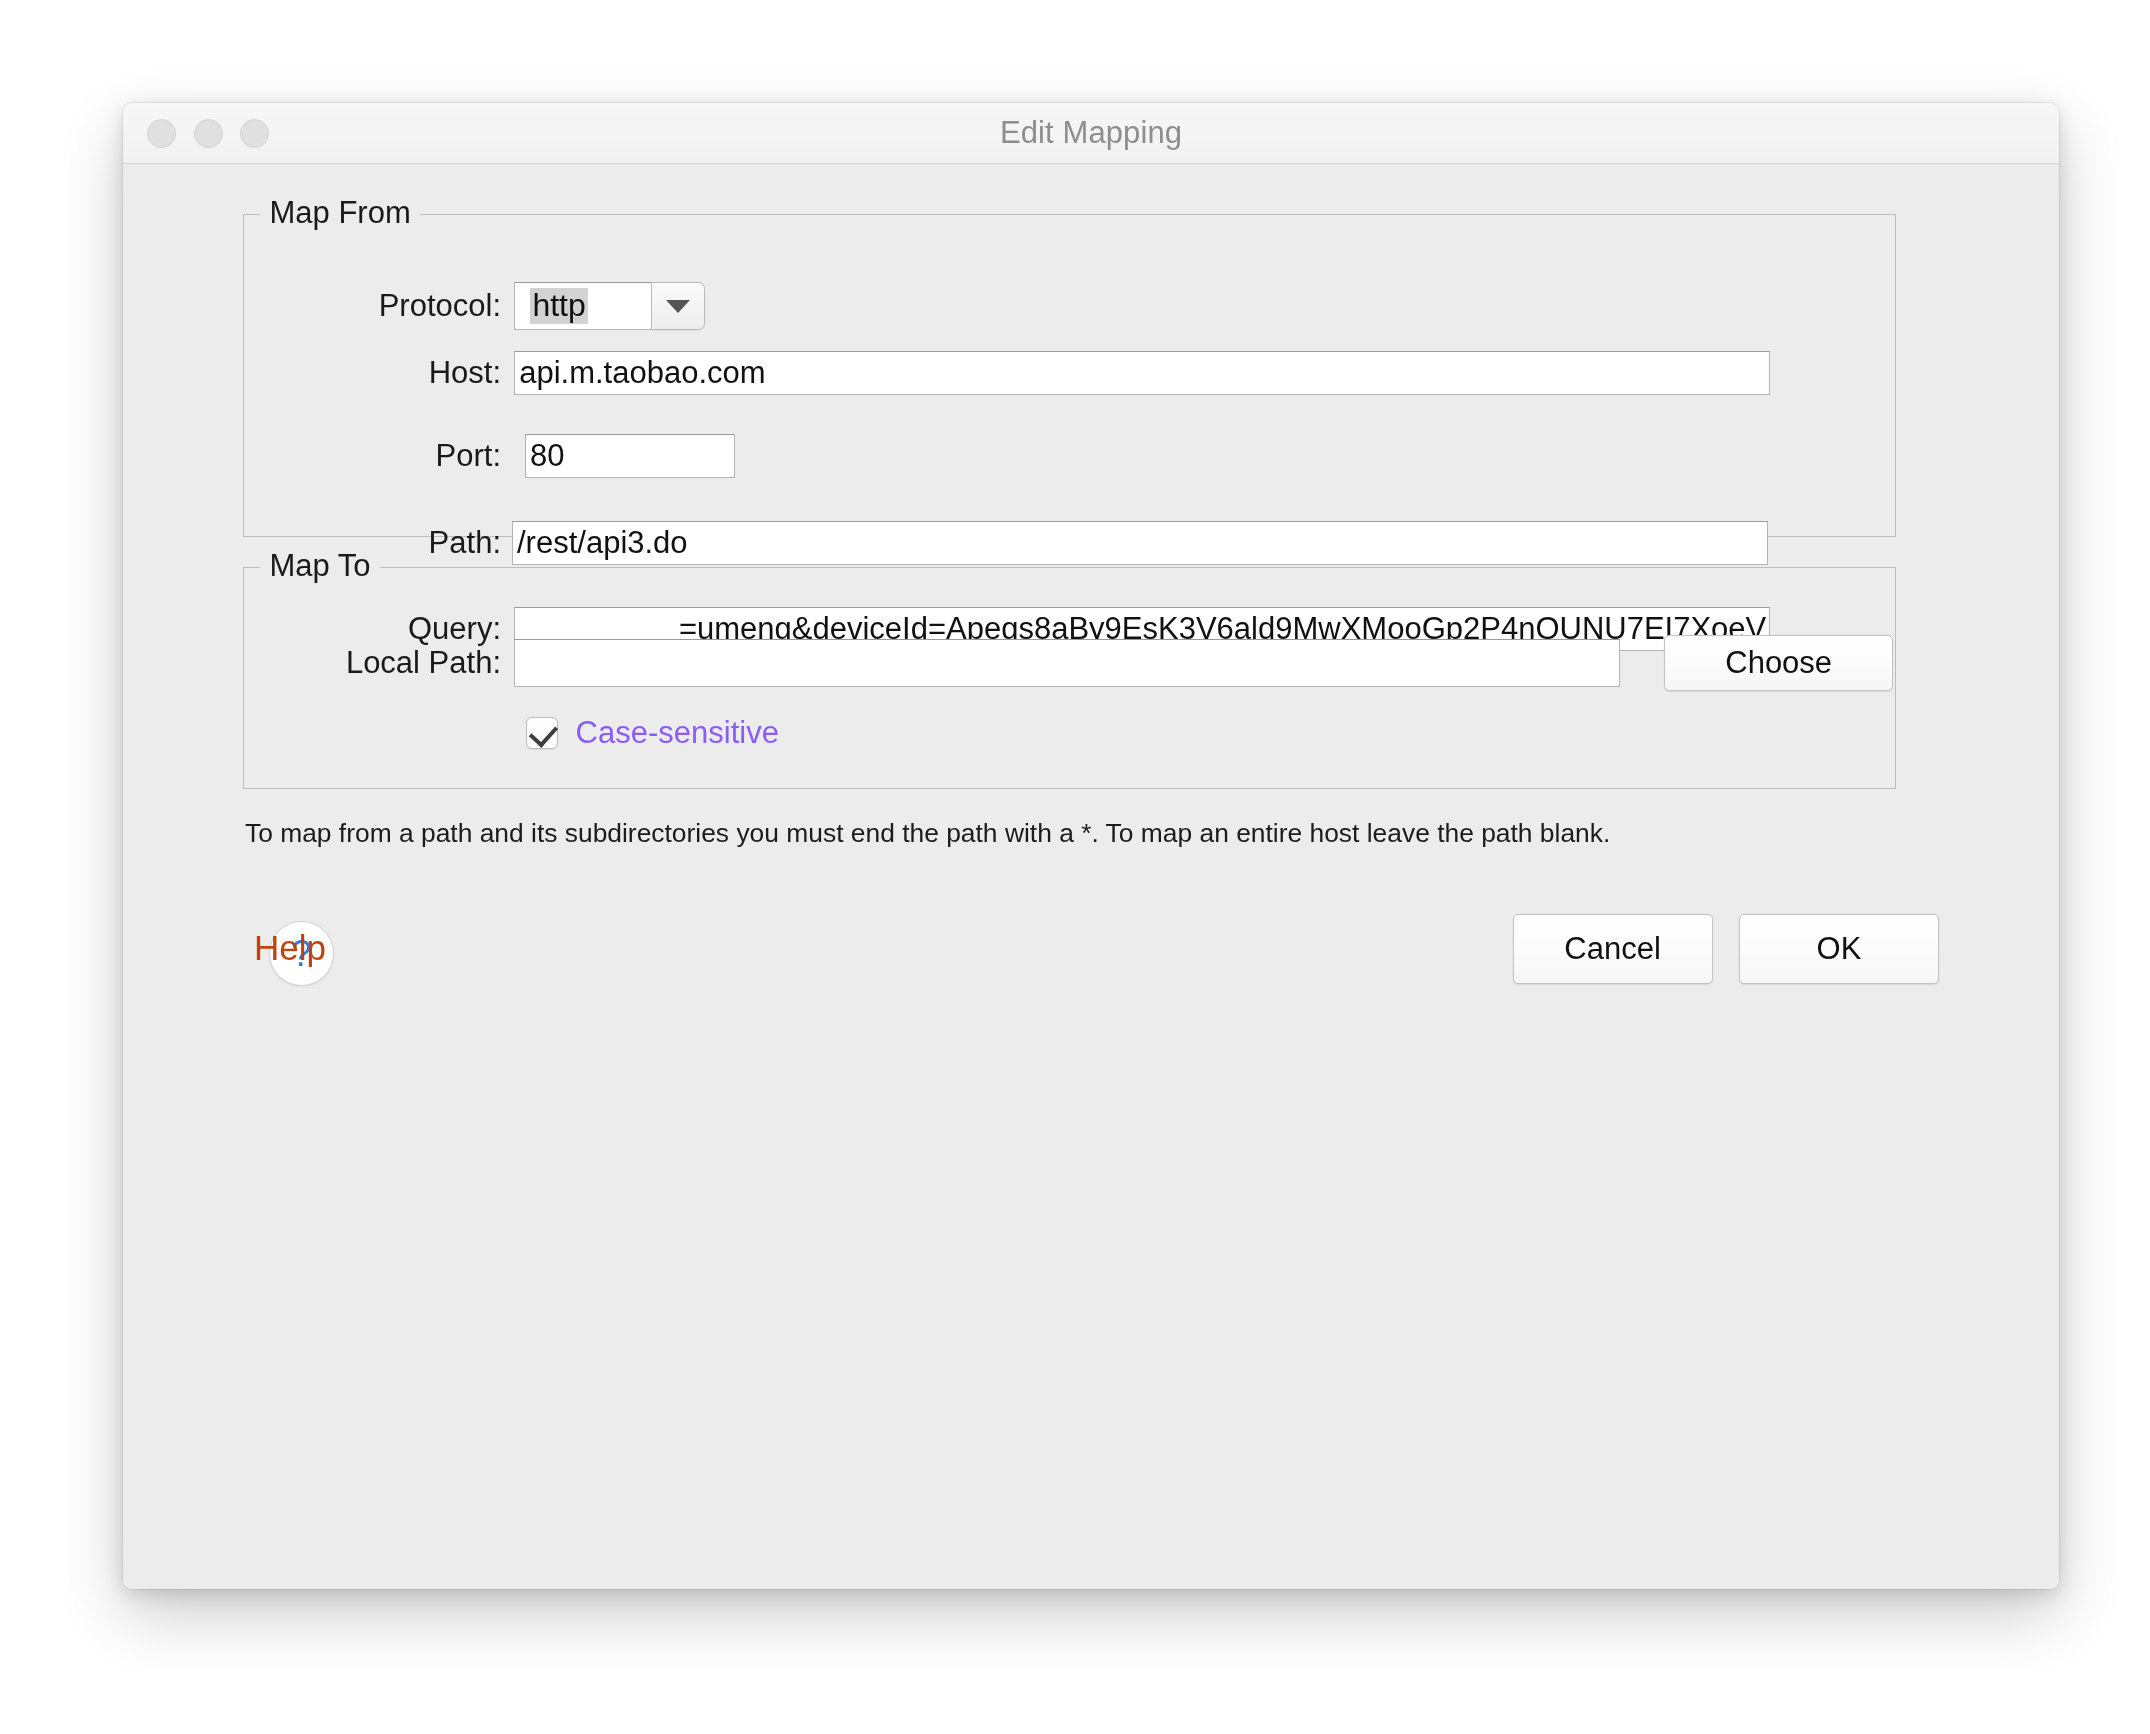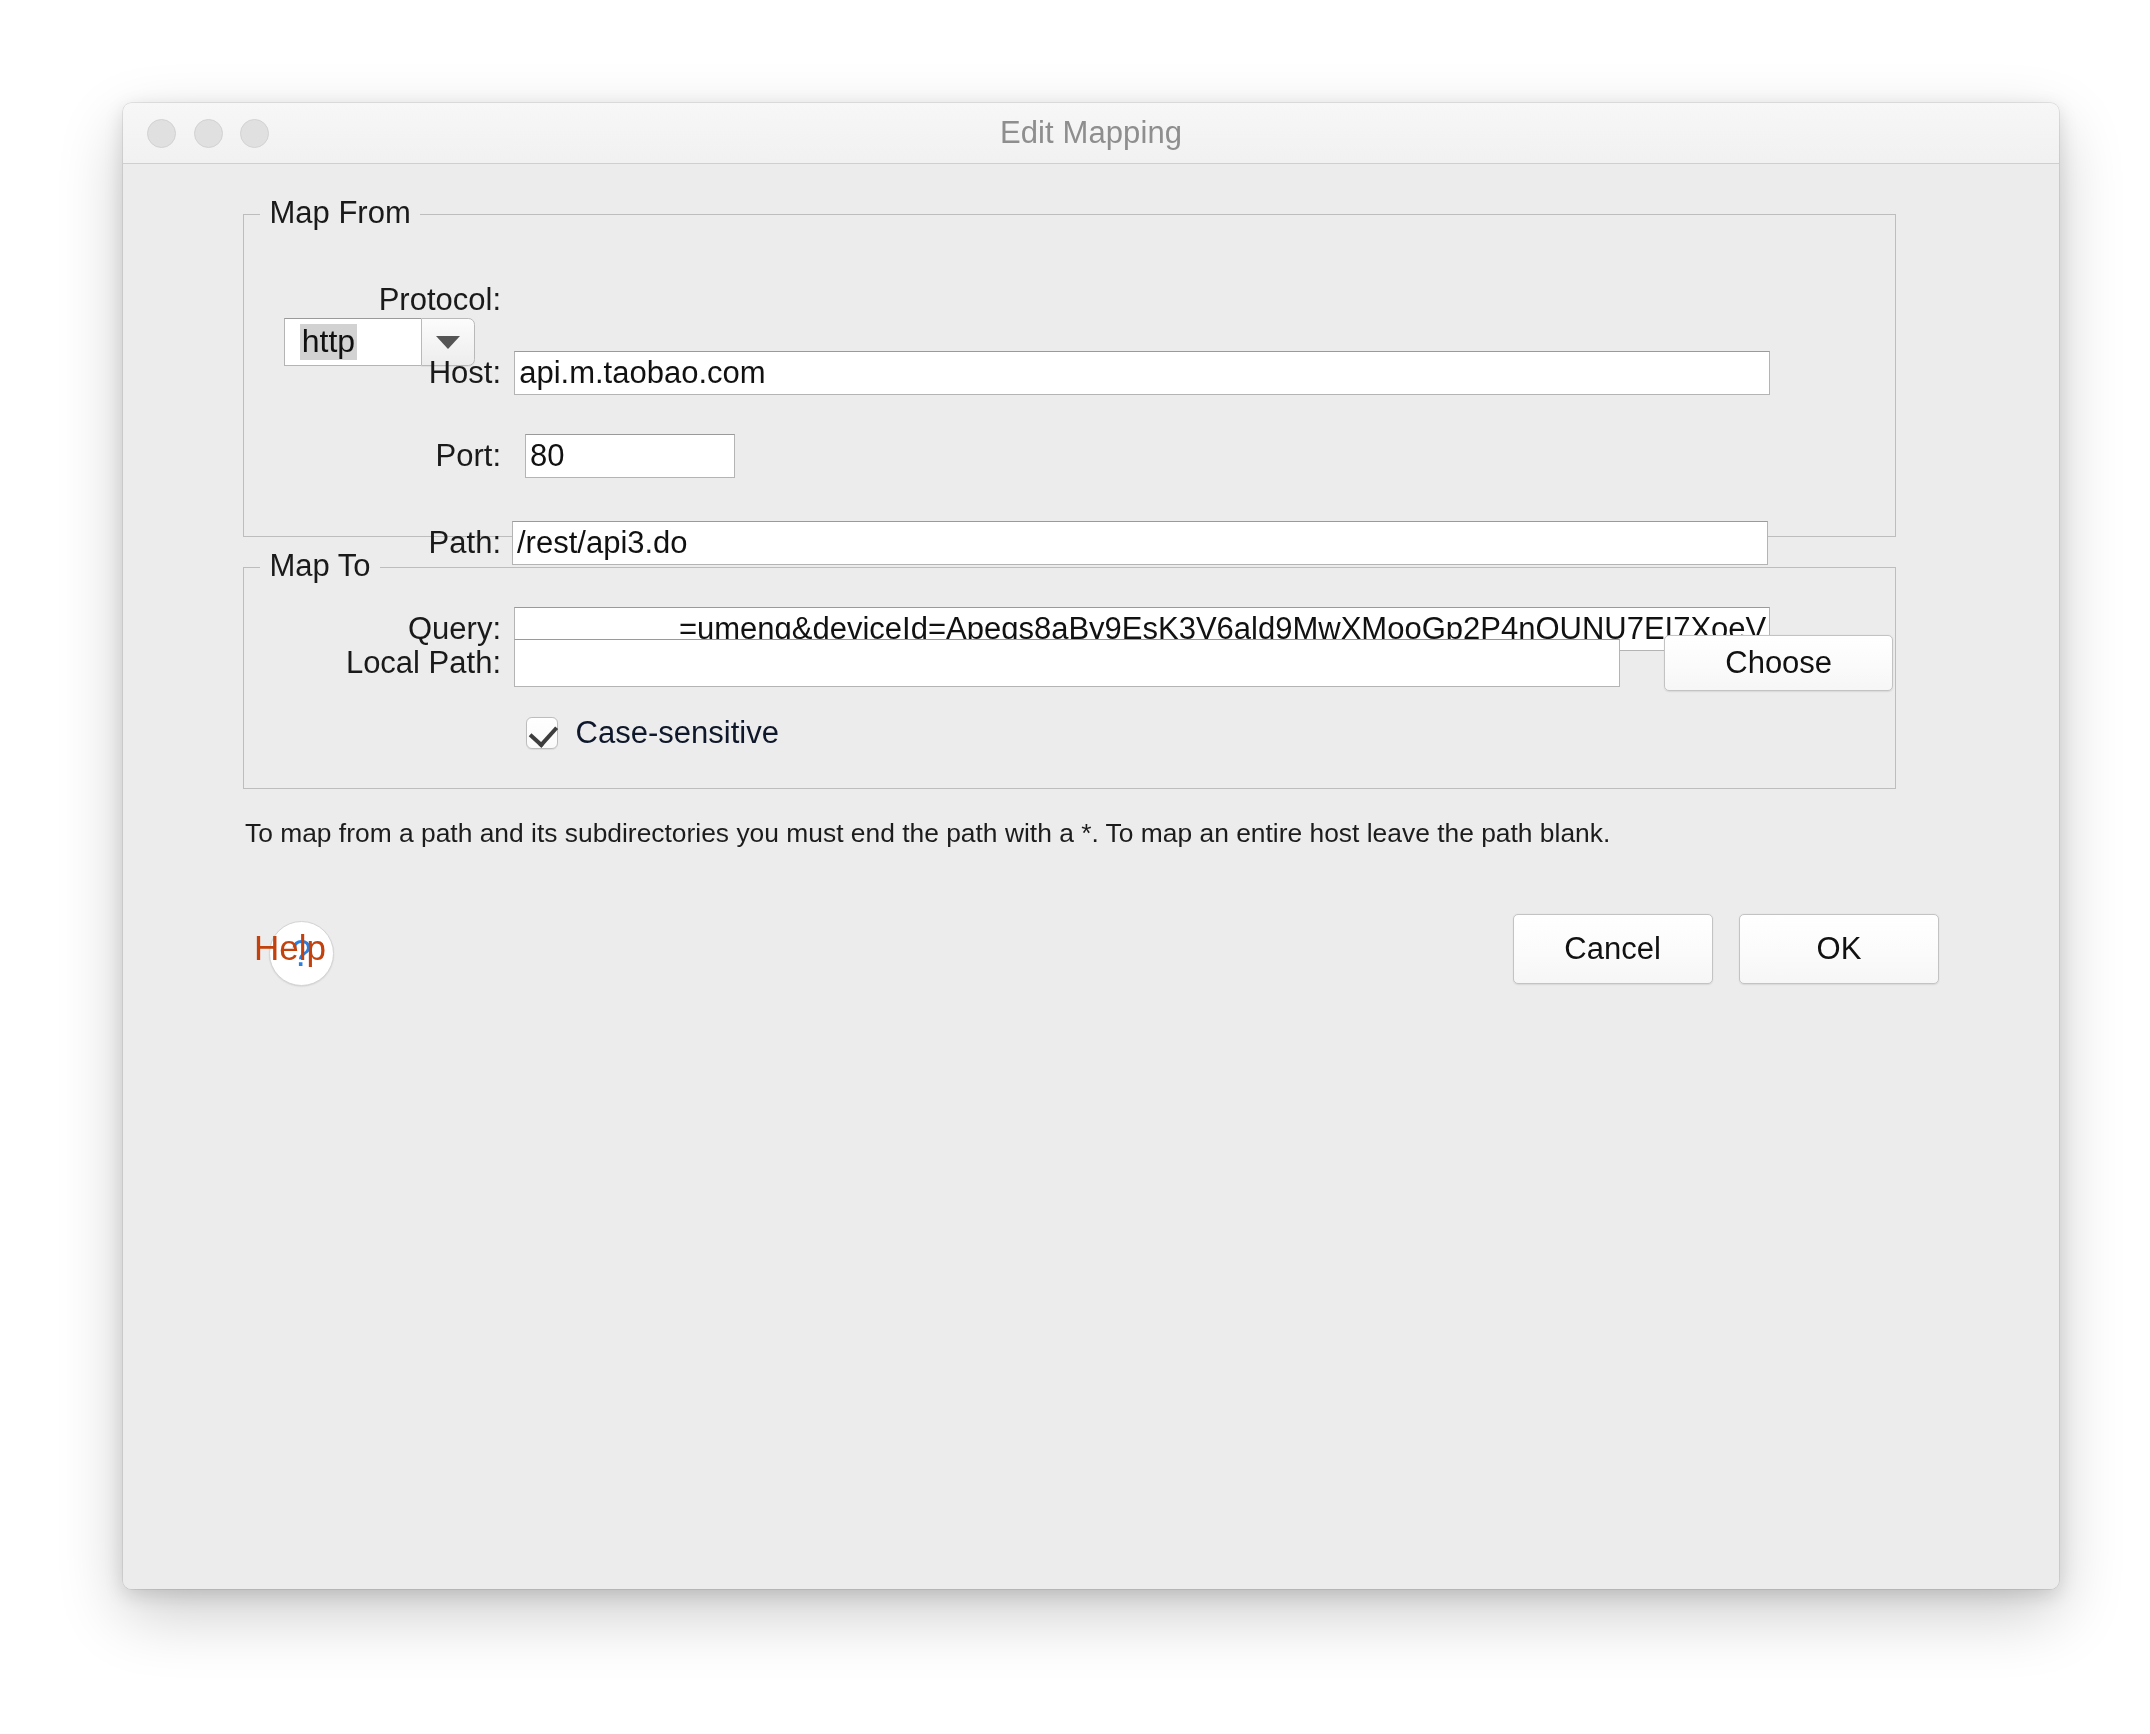--- a/index.html
+++ b/index.html
@@ -210,21 +210,21 @@
   .checkbox .tick {
     position: absolute;
     left: 8px;
     top: 2.2px;
     width: 12.5px;
     height: 21px;
     border: solid #3d3d3d;
     border-width: 0 4.4px 4.4px 0;
     transform: rotate(42deg);
   }
-  .checkbox-label { font-size: 31px; color: #0f172a; white-space: nowrap; }
+  .checkbox-label { font-size: 31px; color: #8b5cf6; white-space: nowrap; }
 
   
   #hint-text {
     position: absolute;
     left: 122px;
     top: 654px;
     font-size: 26.4px;
     color: #1c1c1c;
     white-space: nowrap;
   }
@@ -290,21 +290,21 @@
         <div class="light"></div>
       </div>
       <div id="window-title">Edit Mapping</div>
     </div>
 
     <div id="content">
 
       <div class="groupbox" id="group-map-from">
         <div class="groupbox-title">Map From</div>
 
-        <div class="row" style="left:0; top:67px;flex-direction:column;">
+        <div class="row" style="left:0; top:67px;">
           <div class="field-label" style="width:257px;">Protocol:</div>
           <div id="protocol-combo" style="margin-left:13.2px;">
             <div id="protocol-input">
               <span id="protocol-value">http</span>
             </div>
             <div id="protocol-arrow-button">
               <span class="caret-down"></span>
             </div>
           </div>
         </div>

